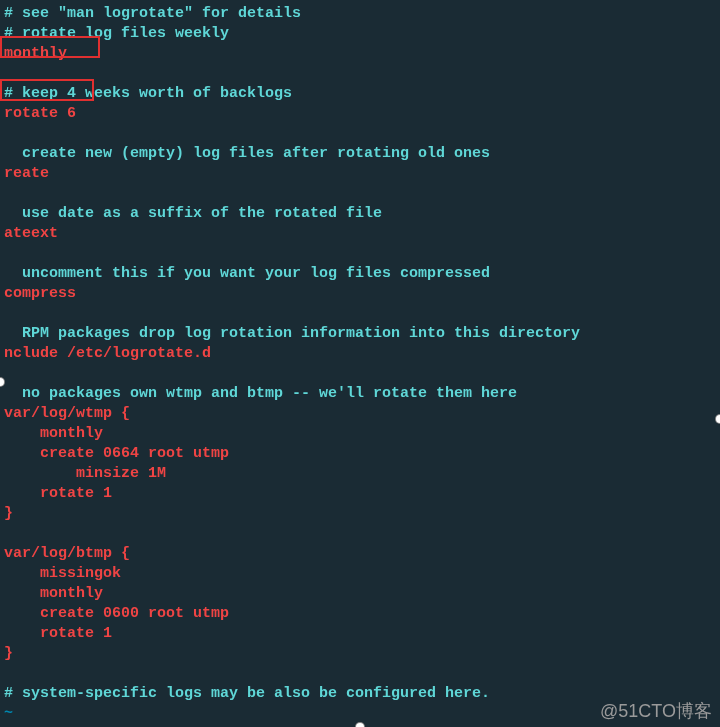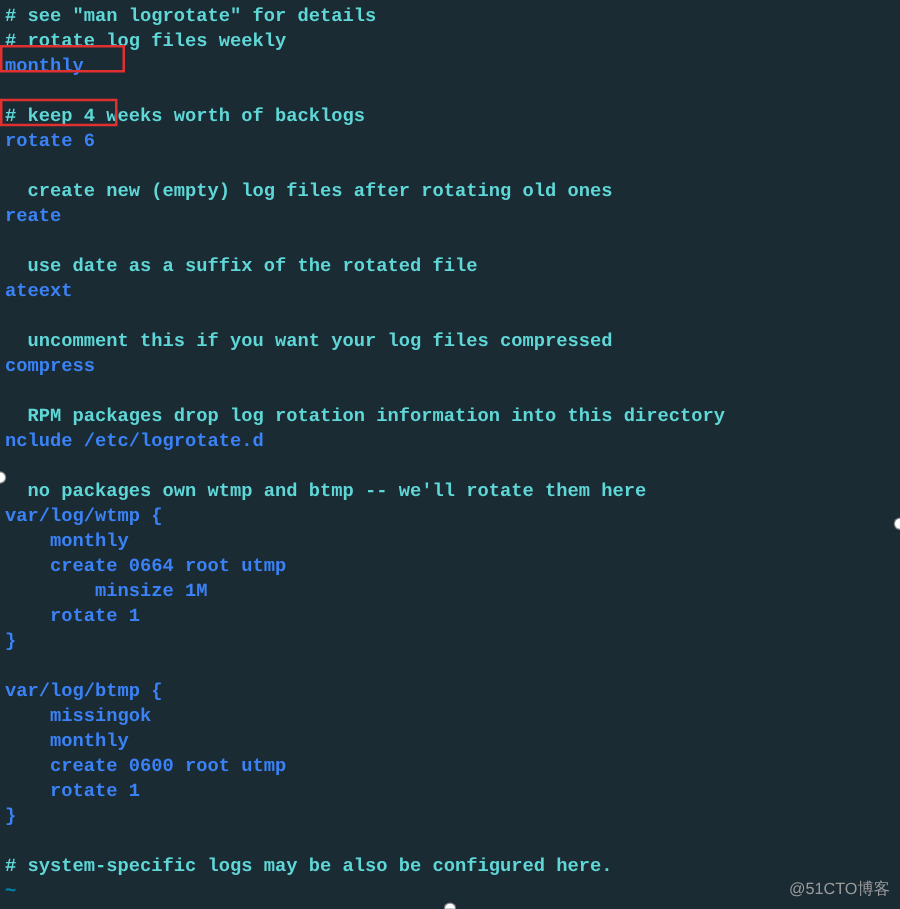--- a/index.html
+++ b/index.html
@@ -13,35 +13,35 @@
       line-height: 20px;
       position: relative;
       overflow: hidden;
     }
     .editor {
       padding: 4px 0 0 0;
       white-space: pre;
     }
     .line { color: #5fd7d7; padding: 0 4px; height: 20px; }
     .comment { color: #5fd7d7; }
-    .normal { color: #3b82f6; }
+    .normal { color: #ef4444; }
     .tilde { color: #0087af; }
     .redbox {
       position: absolute;
       border: 2.5px solid #e03030;
       pointer-events: none;
     }
     .box1 { left: 0px; top: 36px; width: 100px; height: 22px; }
     .box2 { left: 0px; top: 79px; width: 94px; height: 22px; }
     .watermark {
       position: absolute;
       right: 8px;
       bottom: 6px;
       font-family: sans-serif;
-      font-size: 13px;
+      font-size: 18px;
       color: #9a9a9a;
       font-weight: normal;
     }
     .scroll-dot {
       position: absolute;
       width: 8px; height: 8px;
       border-radius: 50%;
       background: #fff;
       box-shadow: 0 0 0 1px #888;
     }

